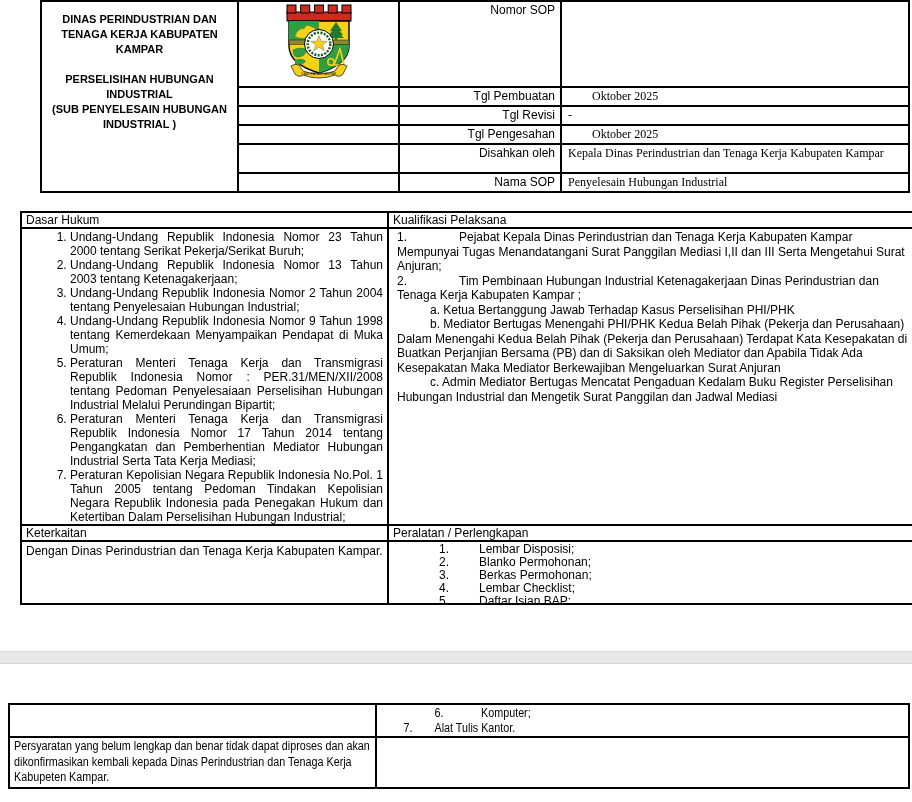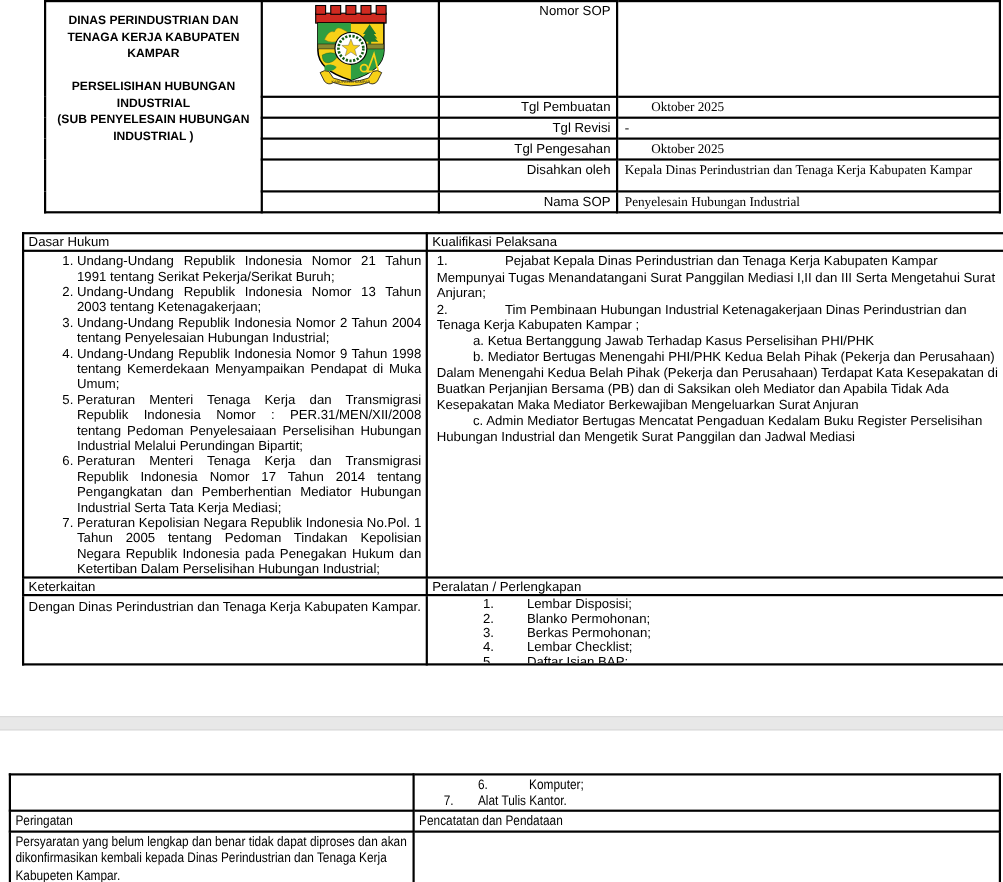--- a/index.html
+++ b/index.html
@@ -135,21 +135,21 @@
         <col style="width:533px">
       </colgroup>
     <tbody>
         <tr>
       <td class="shead">Dasar Hukum</td>
       <td class="shead">Kualifikasi Pelaksana</td>
     </tr>
     <tr style="height:293px">
       <td class="lawcell">
         <ol>
-              <li>Undang-Undang Republik Indonesia Nomor 21 Tahun 1991 tentang Serikat Pekerja/Serikat Buruh;</li>
+              <li>Undang-Undang Republik Indonesia Nomor 23 Tahun 2000 tentang Serikat Pekerja/Serikat Buruh;</li>
               <li>Undang-Undang Republik Indonesia Nomor 13 Tahun 2003 tentang Ketenagakerjaan;</li>
               <li>Undang-Undang Republik Indonesia Nomor 2 Tahun 2004 tentang Penyelesaian Hubungan Industrial;</li>
               <li>Undang-Undang Republik Indonesia Nomor 9 Tahun 1998 tentang Kemerdekaan Menyampaikan Pendapat di Muka Umum;</li>
               <li>Peraturan Menteri Tenaga Kerja dan Transmigrasi Republik Indonesia Nomor : PER.31/MEN/XII/2008 tentang Pedoman Penyelesaiaan Perselisihan Hubungan Industrial Melalui Perundingan Bipartit;</li>
               <li>Peraturan Menteri Tenaga Kerja dan Transmigrasi Republik Indonesia Nomor 17 Tahun 2014 tentang Pengangkatan dan Pemberhentian Mediator Hubungan Industrial Serta Tata Kerja Mediasi;</li>
               <li>Peraturan Kepolisian Negara Republik Indonesia No.Pol. 1 Tahun 2005 tentang Pedoman Tindakan Kepolisian Negara Republik Indonesia pada Penegakan Hukum dan Ketertiban Dalam Perselisihan Hubungan Industrial;</li>
             </ol>
       </td>
       <td class="kualcell">
         <div>
@@ -190,28 +190,20 @@
     <tbody>
         <tr style="height:28px">
       <td></td>
       <td>
         <div class="nb">
               <div class="fline"><span class="fnum">6.</span>Komputer;</div>
               <div class="fline"><span class="fnum">7.</span>Alat Tulis Kantor.</div>
             </div>
       </td>
     </tr>
-    <tr style="height:13px">
-      <td>
-        <div class="nb">Peringatan</div>
-      </td>
-      <td>
-        <div class="nb">Pencatatan dan Pendataan</div>
-      </td>
-    </tr>
     <tr style="height:50px">
       <td>
         <div class="nb warncell">Persyaratan yang belum lengkap dan benar tidak dapat diproses dan akan dikonfirmasikan kembali kepada Dinas Perindustrian dan Tenaga Kerja Kabupeten Kampar.</div>
       </td>
       <td>
         <div class="nb"></div>
       </td>
     </tr>
   </tbody>
     </table>

